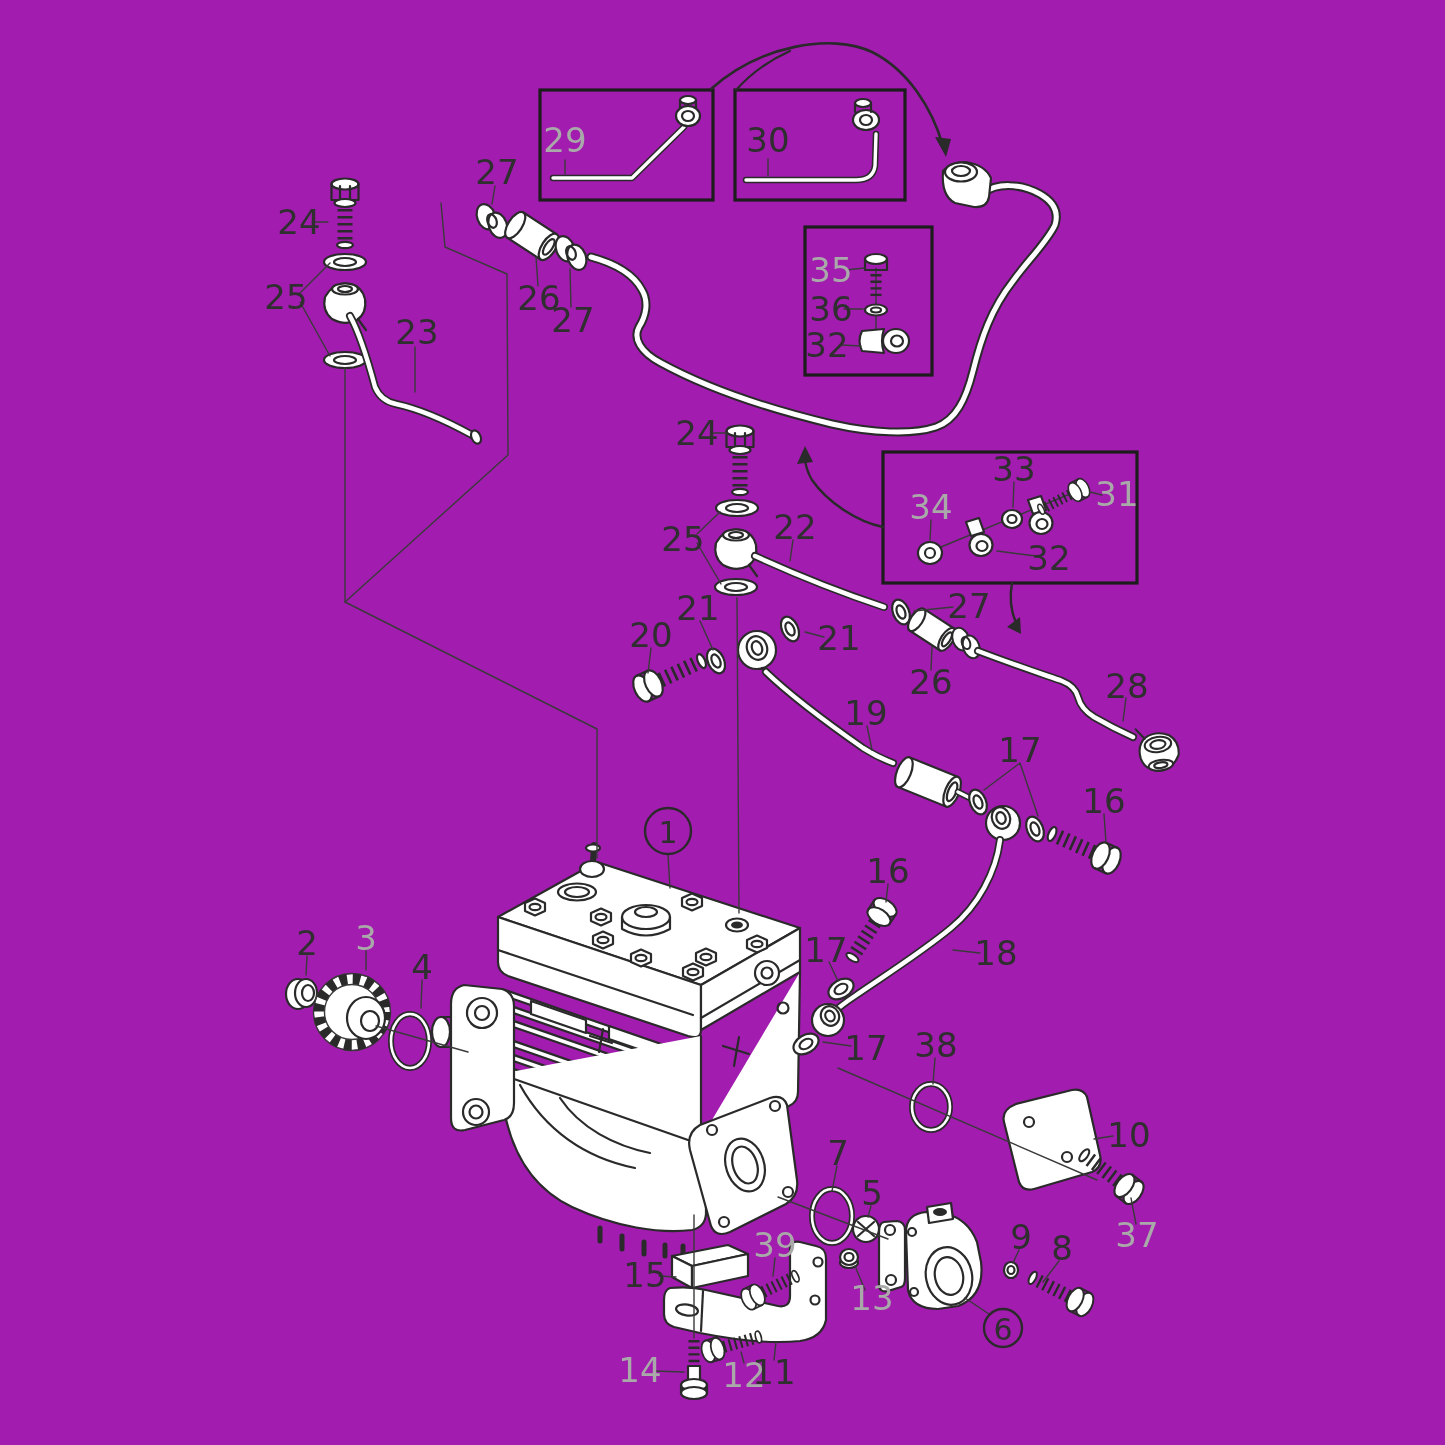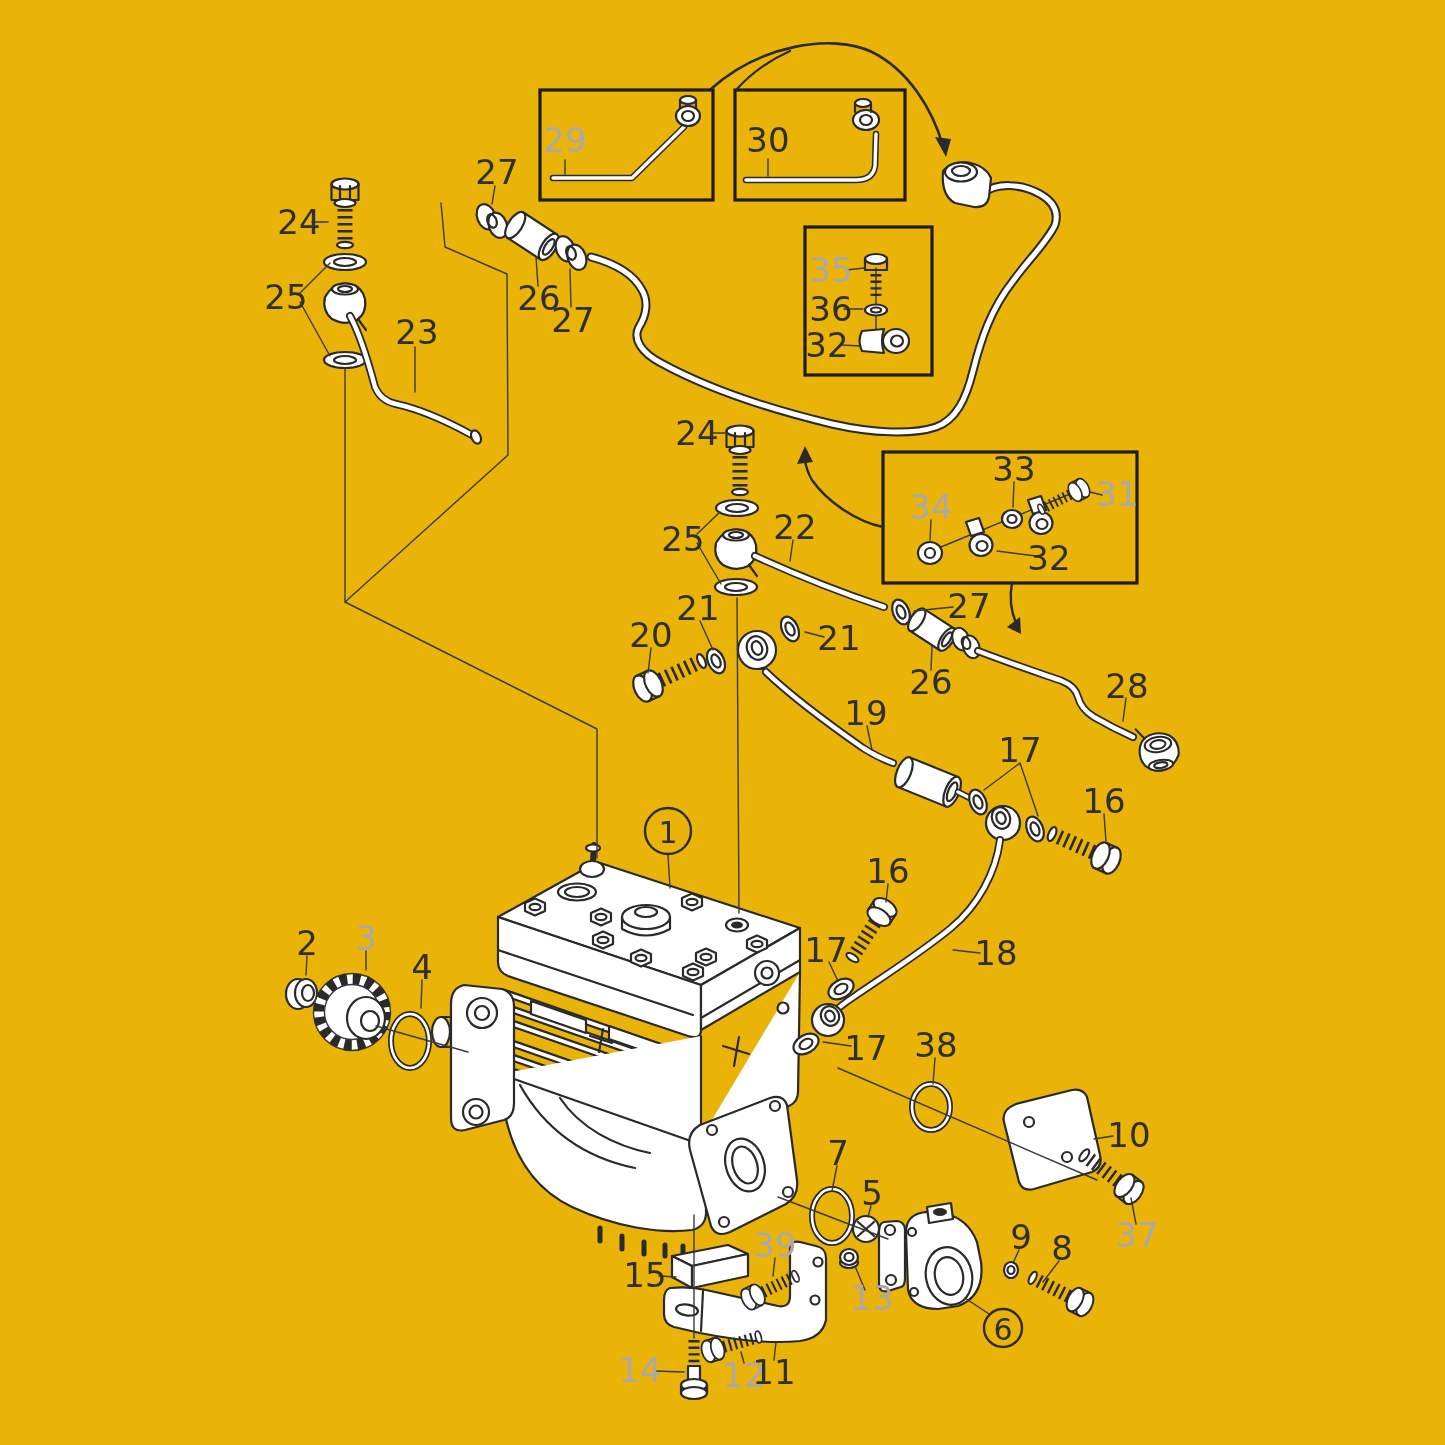--- a/index.html
+++ b/index.html
@@ -1,16 +1,16 @@
 <!DOCTYPE html>
 <html><head>
 <meta charset="utf-8">
 <style>
   html,body{margin:0;padding:0;background:#fff;}
-  .stage{width:1445px;height:1445px;position:relative;background:#eab308;overflow:hidden;}
+  .stage{width:1445px;height:1445px;position:relative;background:#a21caf;overflow:hidden;}
   .ln  {fill:none;stroke:#2a2a2a;stroke-width:2.2;stroke-linecap:round;stroke-linejoin:round;}
   .lnf {fill:#ffffff;stroke:#2a2a2a;stroke-width:2.2;stroke-linejoin:round;stroke-linecap:round;}
   .thin{fill:none;stroke:#3a3a3a;stroke-width:1.4;stroke-linecap:round;stroke-linejoin:round;}
   .box {fill:none;stroke:#1c1c1c;stroke-width:3.2;}
   .tube-o{fill:none;stroke:#2a2a2a;stroke-width:9;stroke-linecap:round;stroke-linejoin:round;}
   .tube-i{fill:none;stroke:#ffffff;stroke-width:5;stroke-linecap:round;stroke-linejoin:round;}
   .pipe-o{fill:none;stroke:#2a2a2a;stroke-width:8;stroke-linecap:round;stroke-linejoin:round;}
   .pipe-i{fill:none;stroke:#ffffff;stroke-width:4.5;stroke-linecap:round;stroke-linejoin:round;}
   .spipe-o{fill:none;stroke:#2a2a2a;stroke-width:6.5;stroke-linecap:round;stroke-linejoin:round;}
   .spipe-i{fill:none;stroke:#ffffff;stroke-width:3.4;stroke-linecap:round;stroke-linejoin:round;}

